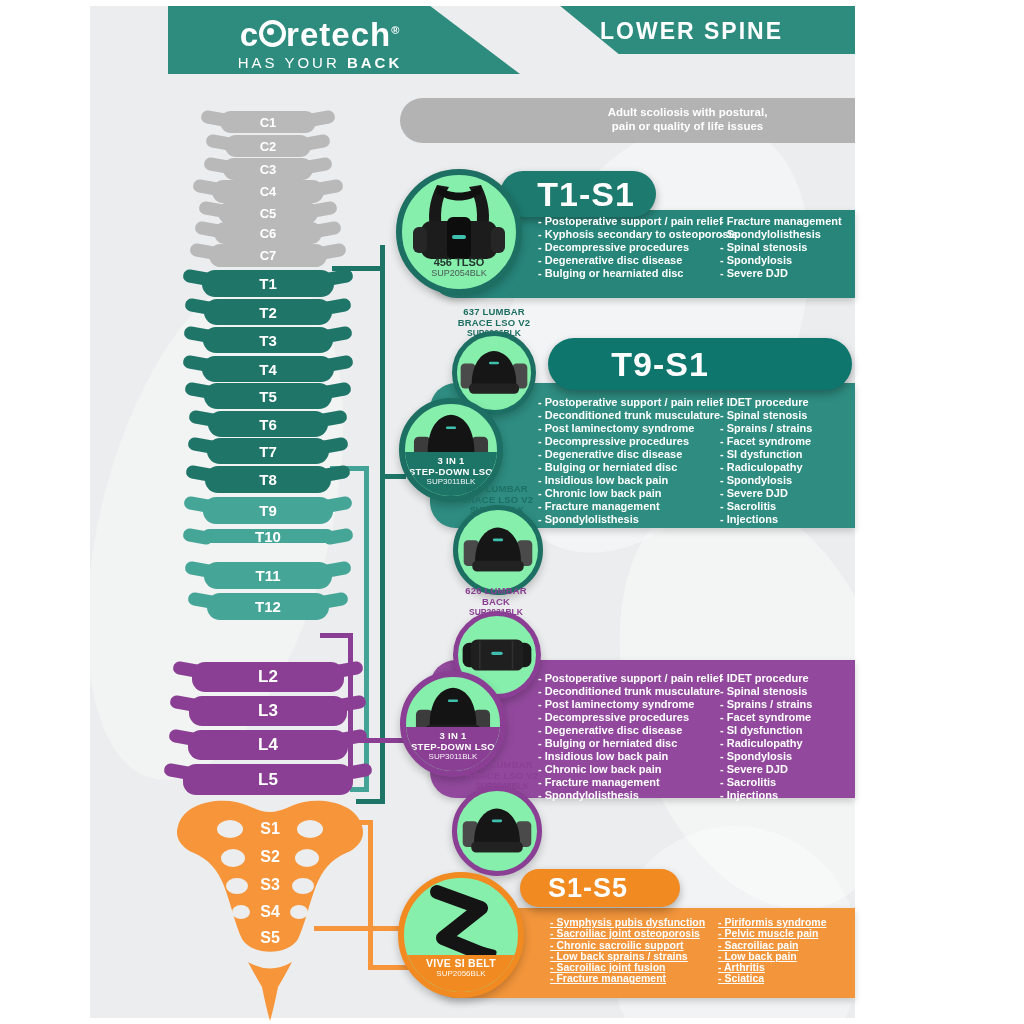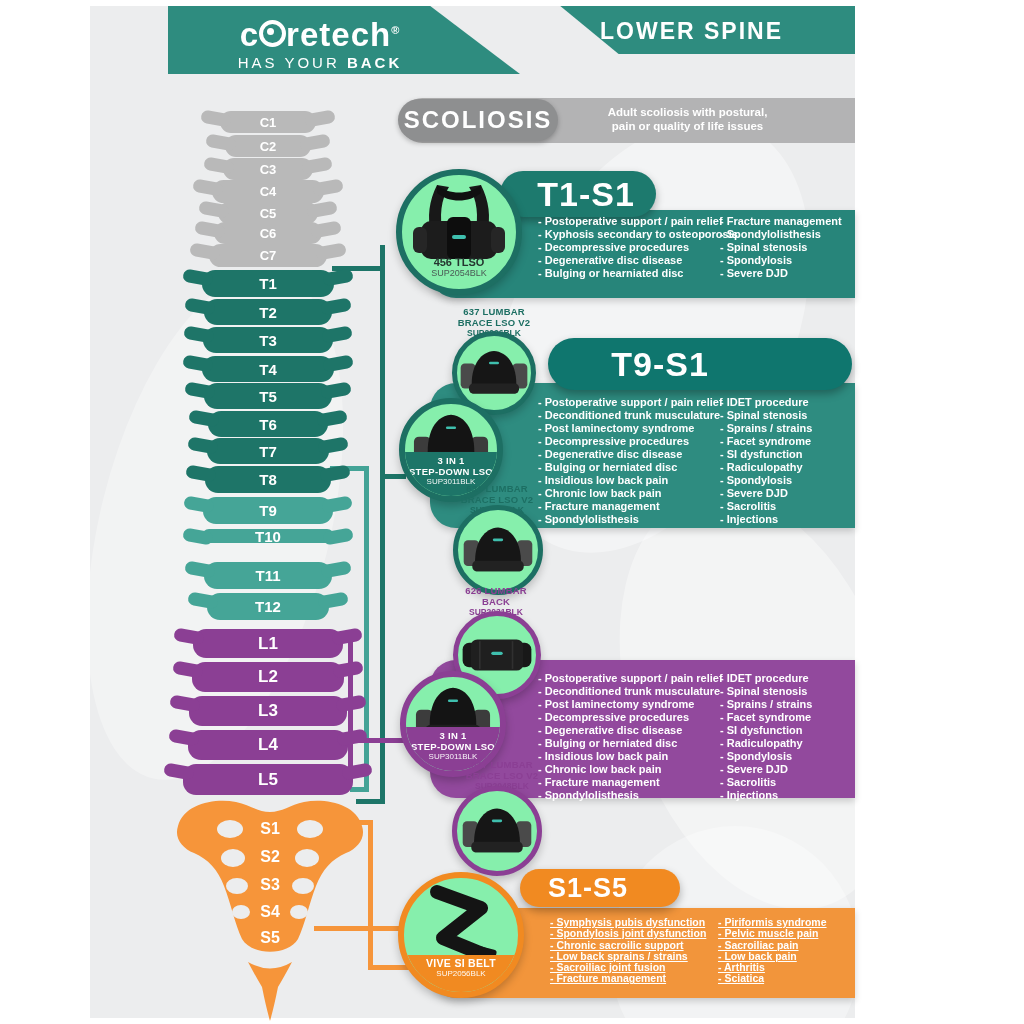--- a/index.html
+++ b/index.html
@@ -79,21 +79,20 @@
     <div class="l1"><span>c</span><span class="logo-o"><i></i></span><span>retech</span><sup>®</sup></div>
     <div class="l2"><span>HAS YOUR </span><b>BACK</b></div>
   </div>
   <div id="page-title">LOWER SPINE</div>
 
   <div id="banner"></div>
   <div id="banner-sub">
     <div>Adult scoliosis with postural,</div>
     <div>pain or quality of life issues</div>
   </div>
-  <div id="banner-pill">SCOLIOSIS</div>
 
   <div class="hline c-td" style="left:332px;top:266px;width:53px;"></div>
   <div class="vline c-td" style="left:380px;top:245px;height:559px;"></div>
   <div class="hline c-td" style="left:356px;top:799px;width:29px;"></div>
   <div class="hline c-td" style="left:380px;top:474px;width:26px;"></div>
   <div class="hline c-tl" style="left:330px;top:466px;width:39px;"></div>
   <div class="vline c-tl" style="left:364px;top:466px;height:326px;"></div>
   <div class="hline c-tl" style="left:350px;top:787px;width:19px;"></div>
   <div class="hline c-pu" style="left:320px;top:633px;width:33px;"></div>
   <div class="vline c-pu" style="left:348px;top:633px;height:146px;"></div>
@@ -116,21 +115,20 @@
   <div class="vert tdark" style="left:203px;top:327px;width:130px;height:26px;font-size:15px">T3</div>
   <div class="vert tdark" style="left:202px;top:356px;width:132px;height:26px;font-size:15px">T4</div>
   <div class="vert tdark" style="left:204px;top:383px;width:128px;height:26px;font-size:15px">T5</div>
   <div class="vert tdark" style="left:208px;top:411px;width:120px;height:26px;font-size:15px">T6</div>
   <div class="vert tdark" style="left:207px;top:438px;width:122px;height:26px;font-size:15px">T7</div>
   <div class="vert tdark" style="left:205px;top:466px;width:126px;height:27px;font-size:15px">T8</div>
   <div class="vert tlight" style="left:203px;top:497px;width:130px;height:27px;font-size:15px">T9</div>
   <div class="vert tlight" style="left:202px;top:529px;width:132px;height:14px;font-size:15px">T10</div>
   <div class="vert tlight" style="left:204px;top:562px;width:128px;height:27px;font-size:15px">T11</div>
   <div class="vert tlight" style="left:207px;top:593px;width:122px;height:27px;font-size:15px">T12</div>
-  <div class="vert lum" style="left:193px;top:629px;width:150px;height:29px;font-size:17px">L1</div>
   <div class="vert lum" style="left:192px;top:662px;width:152px;height:30px;font-size:17px">L2</div>
   <div class="vert lum" style="left:189px;top:696px;width:158px;height:30px;font-size:17px">L3</div>
   <div class="vert lum" style="left:188px;top:730px;width:160px;height:30px;font-size:17px">L4</div>
   <div class="vert lum" style="left:183px;top:764px;width:170px;height:31px;font-size:17px">L5</div>
 
   <svg style="position:absolute;left:170px;top:796px;" width="200" height="232" viewBox="0 0 200 232">
     <path d="M8,30 C14,8 44,2 66,6 C80,9 88,16 100,16 C112,16 120,9 134,6 C156,2 186,8 192,30 C196,42 188,52 176,57 C162,63 152,74 146,90 C139,108 135,128 128,143 C118,160 82,160 72,143 C65,128 61,108 54,90 C48,74 38,63 24,57 C12,52 4,42 8,30 Z" fill="#F6953A"></path>
     <ellipse cx="60" cy="33" rx="13" ry="9" fill="#ECEDEE"></ellipse>
       <ellipse cx="140" cy="33" rx="13" ry="9" fill="#ECEDEE"></ellipse>
     <ellipse cx="63" cy="62" rx="12" ry="9" fill="#ECEDEE"></ellipse>
@@ -320,21 +318,21 @@
       <path d="M16,58 C12,28 24,8 42,7 C60,8 72,28 68,58 Z" fill="#161616"></path>
       <rect x="12" y="46" width="60" height="12" rx="5" fill="#222222"></rect>
       <rect x="36" y="20" width="12" height="3" rx="1.5" fill="#3FBFAE"></rect>
     </svg>
   </div>
 
   <div class="band" style="top:908px;height:90px;background:#F2953B;"></div>
   <div class="pill" style="left:520px;top:869px;width:136px;height:38px;background:#F18A21;font-size:27px;padding-right:24px;">S1-S5</div>
   <div class="col col-s1" style="left:550px;top:917px;">
       <div class="bl">- Symphysis pubis dysfunction</div>
-      <div class="bl">- Spondylosis joint dysfunction</div>
+      <div class="bl">- Sacroiliac joint osteoporosis</div>
       <div class="bl">- Chronic sacroilic support</div>
       <div class="bl">- Low back sprains / strains</div>
       <div class="bl">- Sacroiliac joint fusion</div>
       <div class="bl">- Fracture management</div>
     </div>
   <div class="col col-s1" style="left:718px;top:917px;">
       <div class="bl">- Piriformis syndrome</div>
       <div class="bl">- Pelvic muscle pain</div>
       <div class="bl">- Sacroiliac pain</div>
       <div class="bl">- Low back pain</div>

